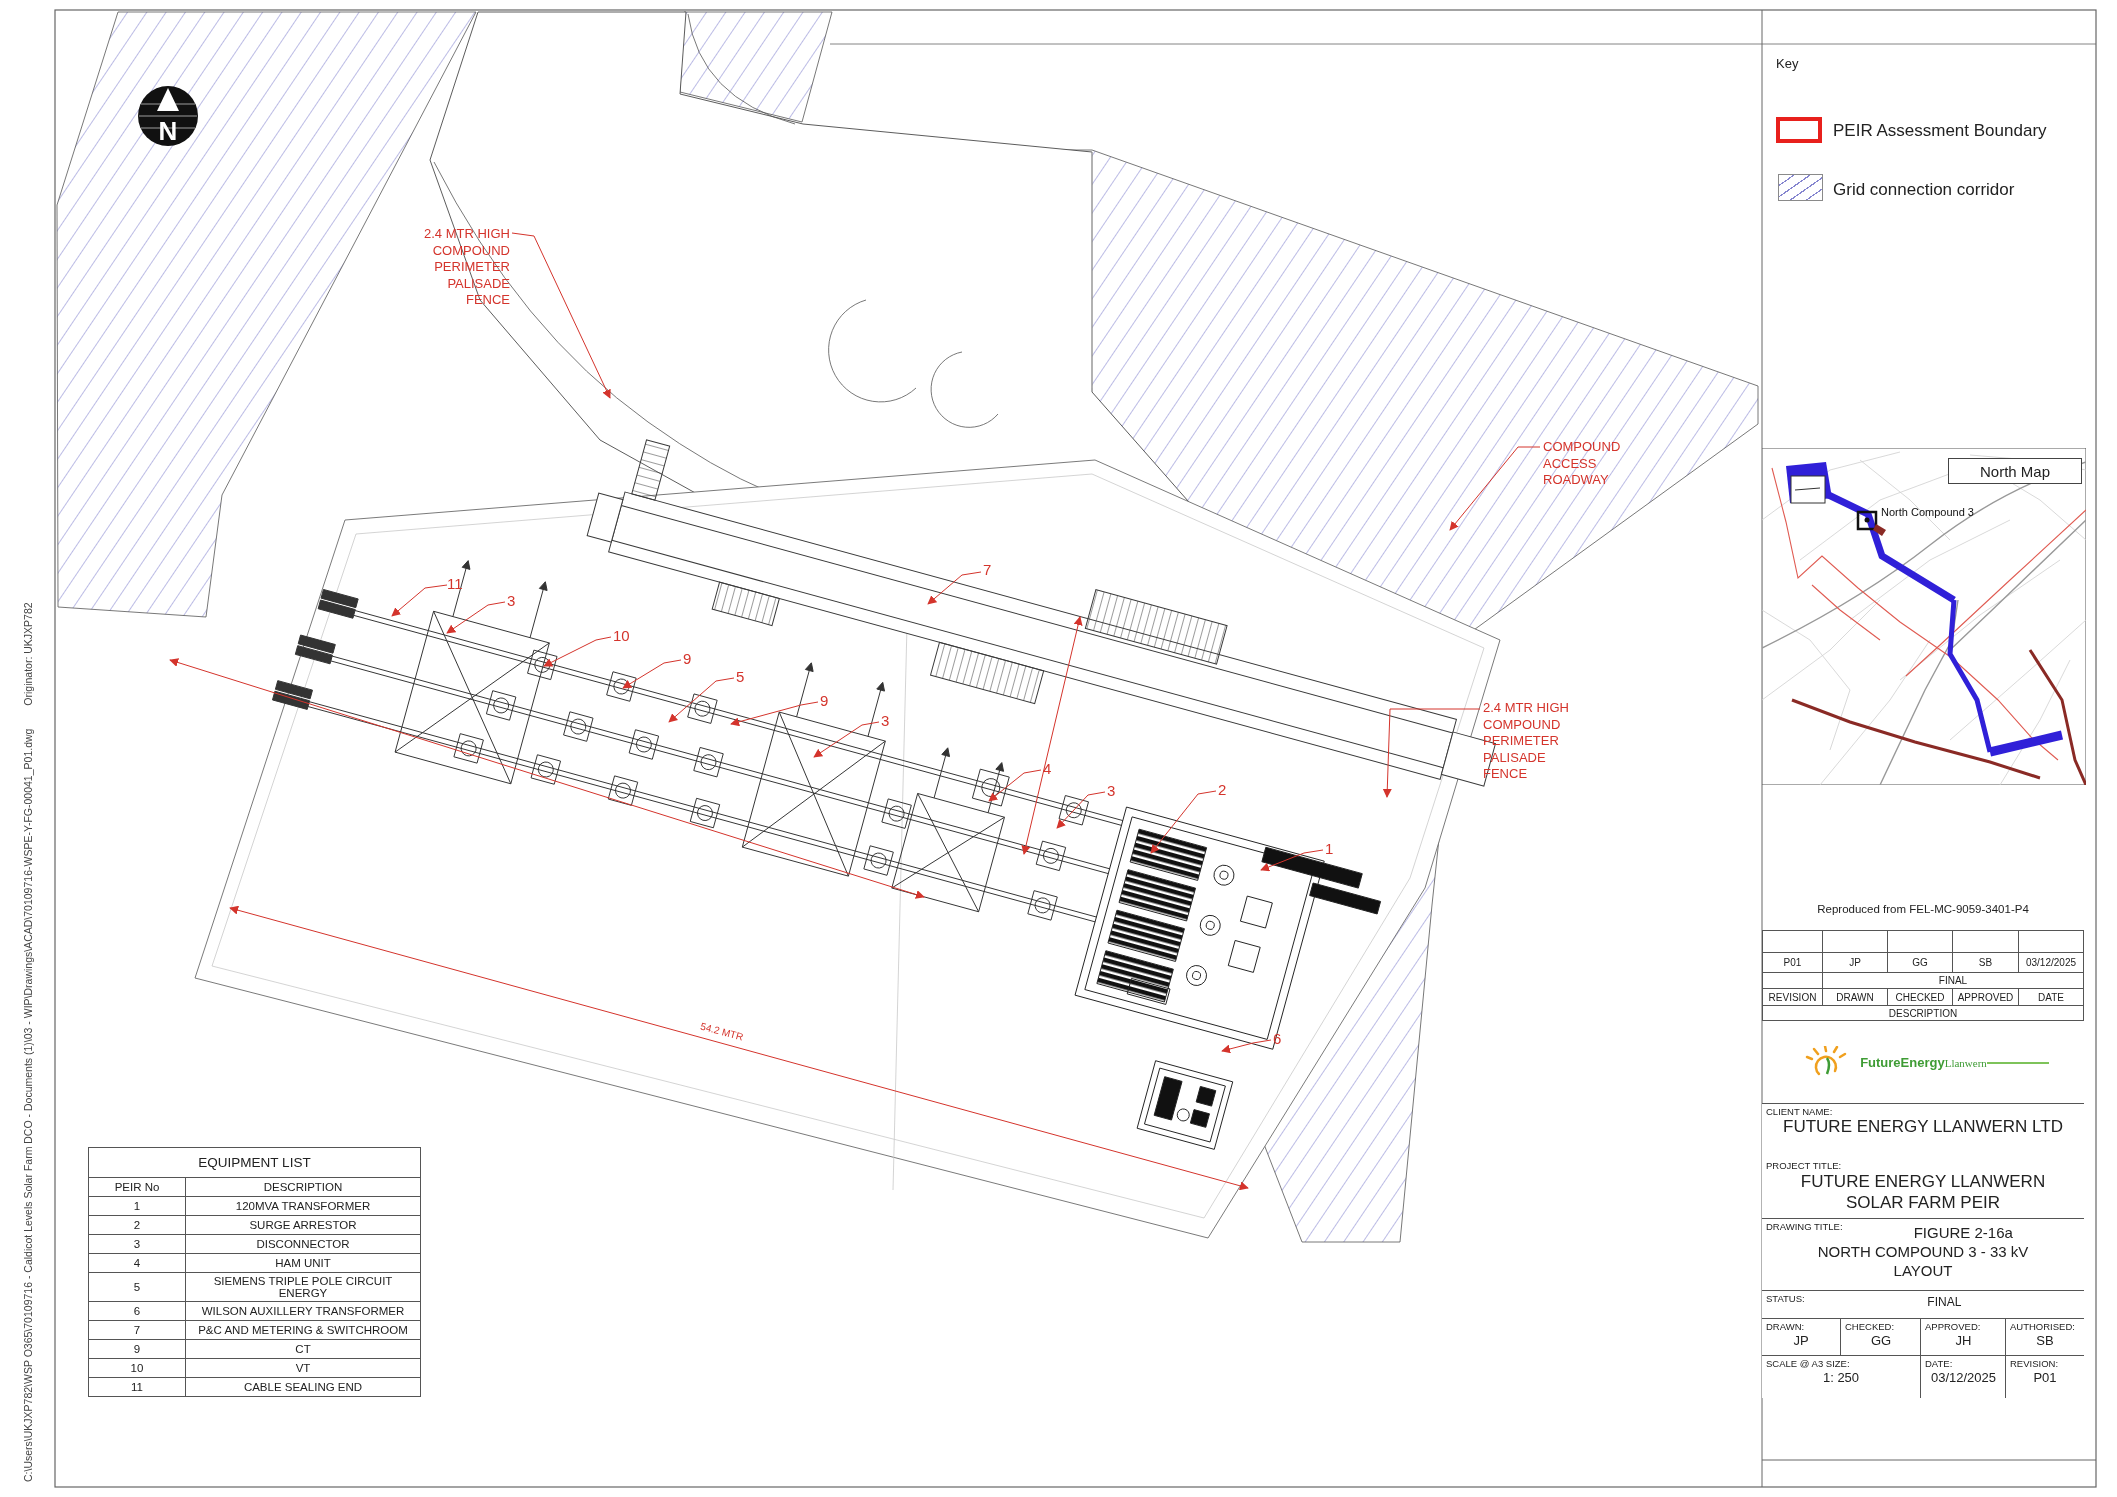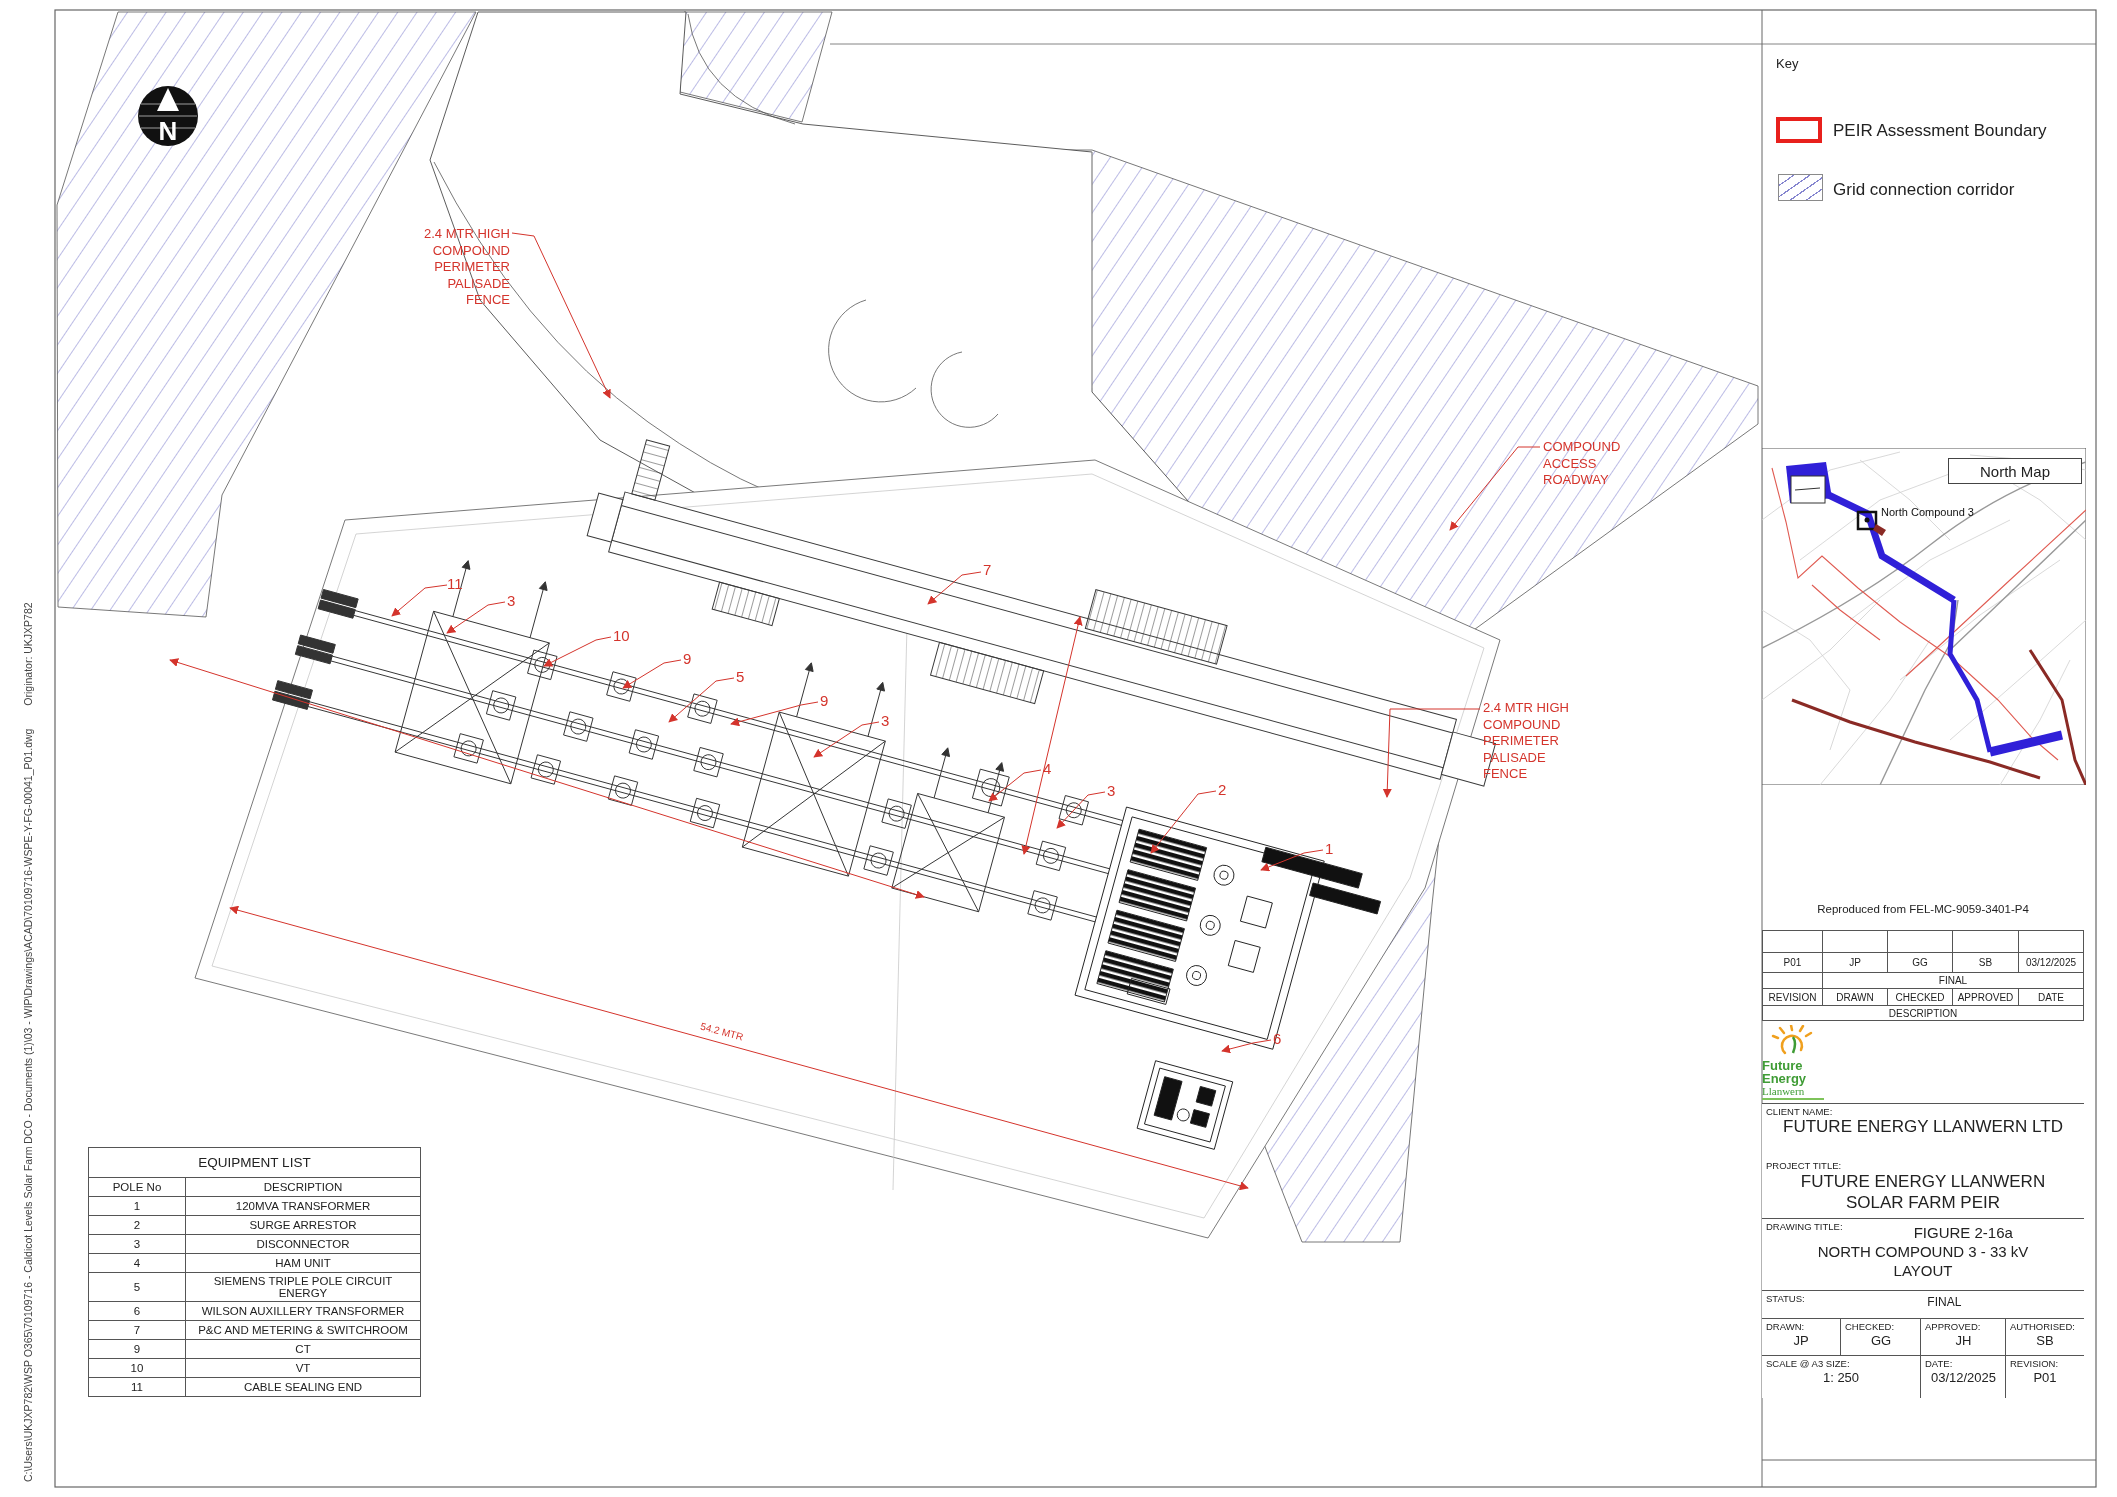--- a/index.html
+++ b/index.html
@@ -24,21 +24,21 @@
   
   .im-titlebox{position:absolute;left:1948px;top:458px;width:132px;height:24px;border:1.5px solid #444;
                background:#fff;display:flex;align-items:center;justify-content:center;font-size:15px;}
   .im-marker-label{position:absolute;left:1881px;top:506px;font-size:11px;color:#111;}
   .im-note{position:absolute;left:1762px;top:903px;width:322px;text-align:center;font-size:11.5px;}
   
   .revtbl{position:absolute;left:1762px;top:930px;width:321px;border-collapse:collapse;table-layout:fixed;font-size:10px;}
   .revtbl td{border:1px solid #555;text-align:center;padding:0;overflow:hidden;}
   
   .logo{position:absolute;left:1762px;top:1022px;width:321px;height:81px;display:flex;
-        flex-direction:column;justify-content:center;}
+        flex-direction:row;align-items:center;justify-content:center;}
   .logo .l1,.logo .l2{font-size:13px;font-weight:bold;color:#3f9c35;line-height:13px;}
   .logo .l3{font-size:11px;font-family:"Liberation Serif",serif;color:#3f9c35;line-height:12px;}
   .logo .ul{width:62px;height:2px;background:#7ec35a;margin-top:1px;}
   
   .tb-sec{position:absolute;left:1762px;width:322px;border-top:1px solid #555;background:#fff;}
   .tb-label{font-size:9.5px;color:#222;padding:2px 0 0 4px;}
   .tb-center{text-align:center;}
   .tb-client{font-size:17px;}
   .tb-project{font-size:17px;line-height:21px;}
   .tb-drawing{font-size:15px;line-height:19px;}
@@ -503,21 +503,21 @@
 <table class="eqtbl">
   <colgroup>
         <col style="width:97px">
         <col style="width:235px">
       </colgroup>
   <tbody>
         <tr>
           <th class="ttl" colspan="2">EQUIPMENT LIST</th>
         </tr>
   <tr style="height:19px;">
-    <th>POLE No</th>
+    <th>PEIR No</th>
     <th>DESCRIPTION</th>
   </tr>
   <tr style="height:19px;">
           <td>1</td>
           <td>120MVA TRANSFORMER</td>
         </tr>
   <tr style="height:19px;">
           <td>2</td>
           <td>SURGE ARRESTOR</td>
         </tr>

